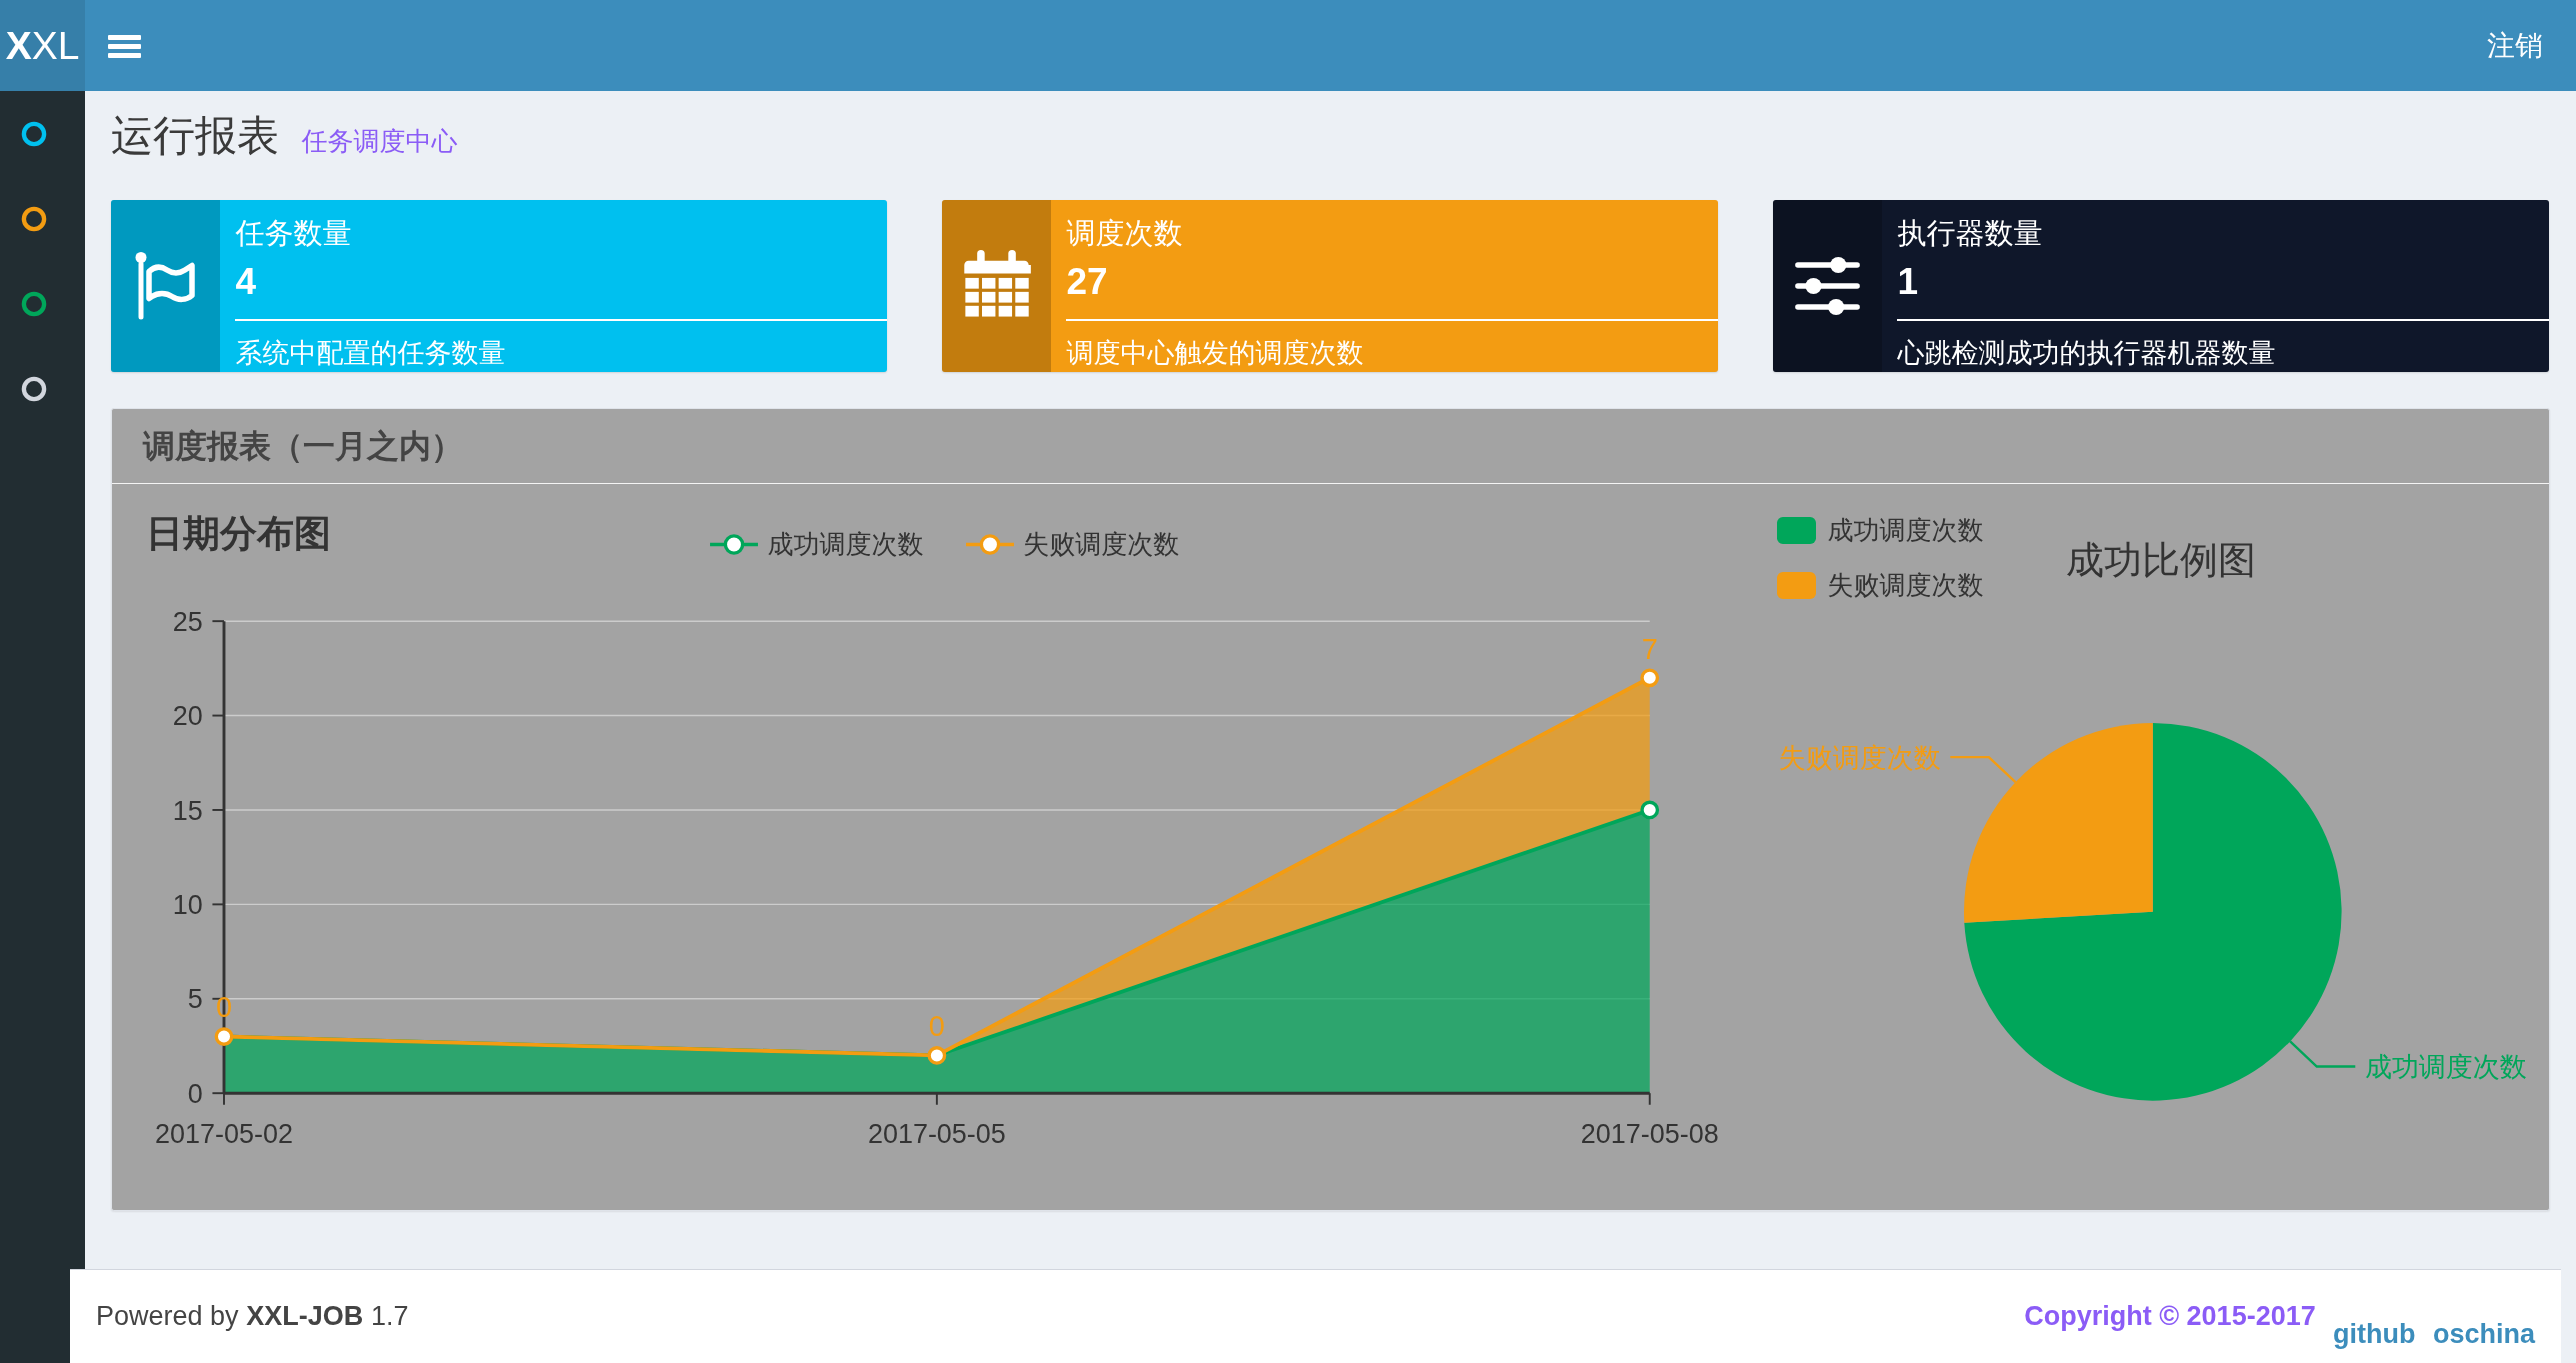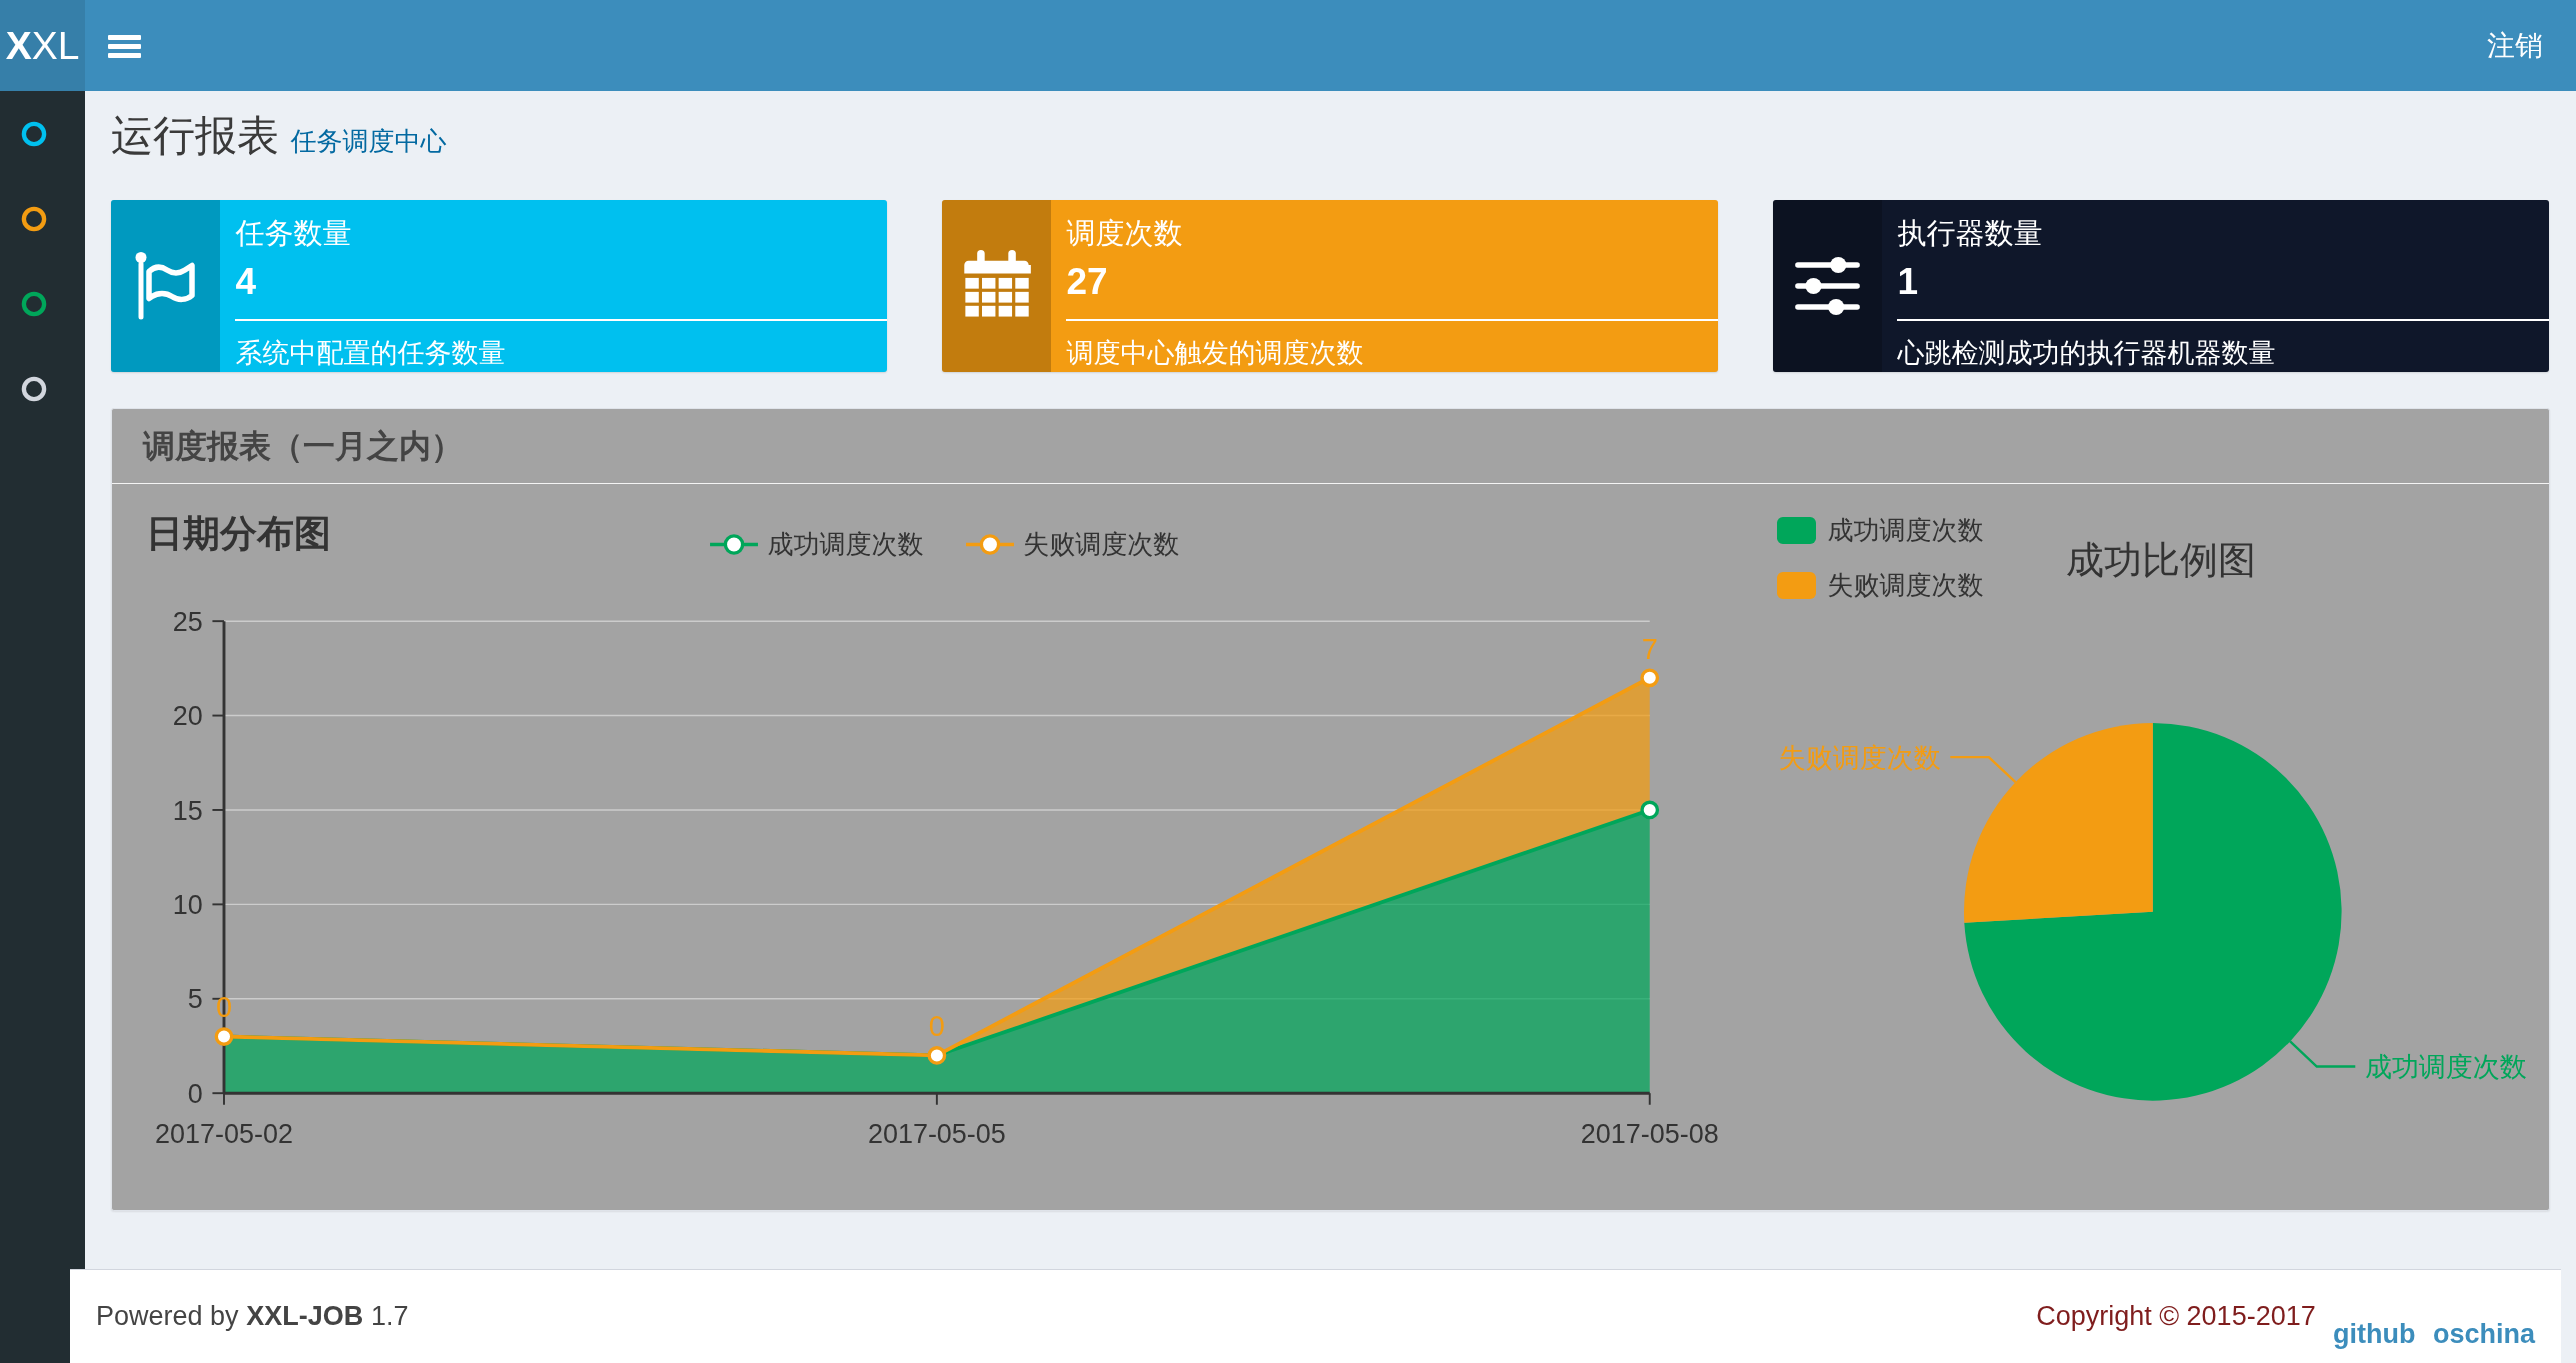--- a/index.html
+++ b/index.html
@@ -21,21 +21,21 @@
             color:#fff; font-size:28px; cursor:pointer; text-decoration:none; }
 
   
   .sidebar { position:absolute; left:0; top:91px; width:85px; height:1273px; background:#222D32; }
   .sb-item { height:85px; display:flex; align-items:center; padding-left:21px; cursor:pointer; }
   .sb-item svg { width:26px; height:26px; }
 
   
   .page-header { position:absolute; left:111px; top:108px; }
   .page-header .pt { font-size:42px; font-weight:500; color:#3a3a3a; }
-  .page-header .ps { font-size:26px; color:#0369a1; margin-left:7px; }
+  .page-header .ps { font-size:26px; color:#8b5cf6; margin-left:18px; }
 
   
   .info-row { position:absolute; left:111px; top:200px; display:flex; gap:55px; }
   .info-box { width:776px; height:172px; border-radius:2.9px; display:flex; color:#fff;
               box-shadow:0 1px 1.9px rgba(0,0,0,.12); }
   .ib-icon { width:109px; height:172px; background:rgba(0,0,0,.2); border-radius:2.9px 0 0 2.9px;
              display:flex; align-items:center; justify-content:center; flex:none; }
   .ib-body { flex:1; padding:13.5px 0 0 15.4px;border-radius:9px; }
   .ib-title { font-size:29px; }
   .ib-value { font-size:37px; font-weight:700; margin-top:7.7px; }
@@ -61,21 +61,21 @@
   .pie-title { position:absolute; left:1954px; top:104px; font-size:38px; font-weight:400; color:#333;margin-top:22px; }
   #pie-chart { position:absolute; left:1653px; top:209px; }
 
   
   footer { position:absolute; left:70px; bottom:0; width:2491px; height:94px; background:#fff;
            border-top:1.9px solid #d2d6de; display:flex; align-items:center;
            justify-content:space-between; padding:8px 26px; font-size:27px; color:#444; }
   .foot-left b { font-weight:700; }
   .foot-left span, .foot-left b { margin-right:7.7px; }
   .foot-right { display:flex; gap:17.4px; align-items:center; }
-  .foot-right b { font-weight:400; color:#7f1d1d;margin-left:11px; }
+  .foot-right b { font-weight:700; color:#8b5cf6;margin-left:11px; }
   .foot-right a { font-weight:700; color:#3C8DBC; text-decoration:none; cursor:pointer;margin-top:36px; }
 
   svg text { font-family:"Liberation Sans","DejaVu Sans",sans-serif; }
 </style>
 </head>
 <body>
 
 <div id="app">
 
   <header class="navbar">

